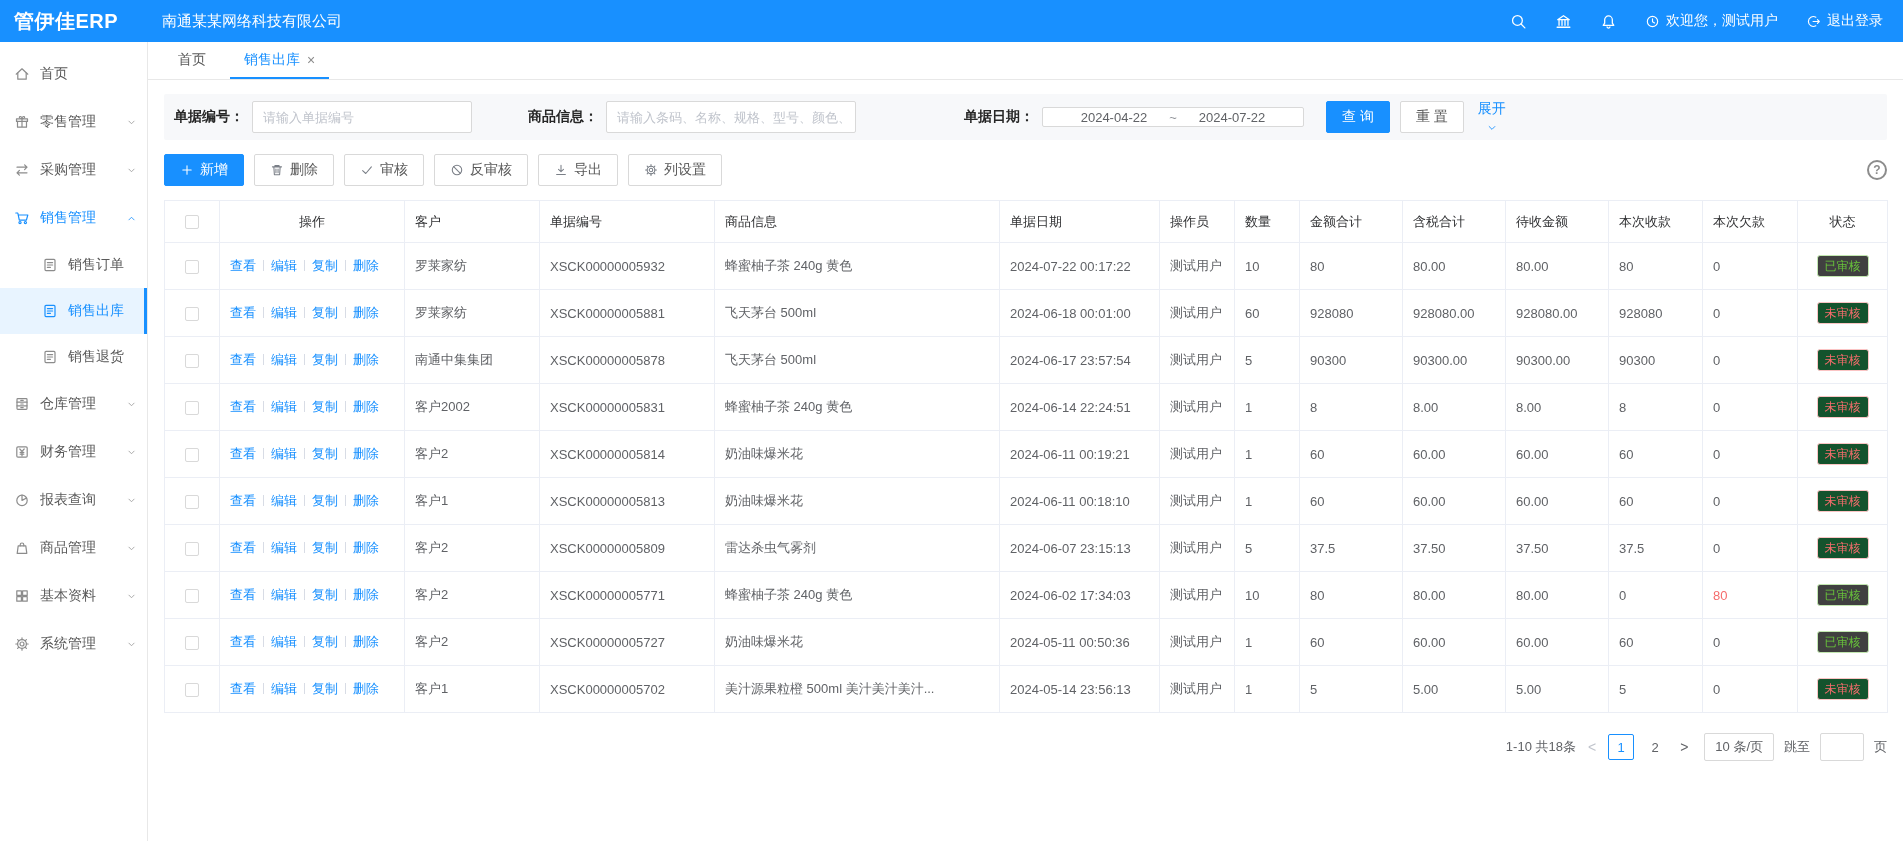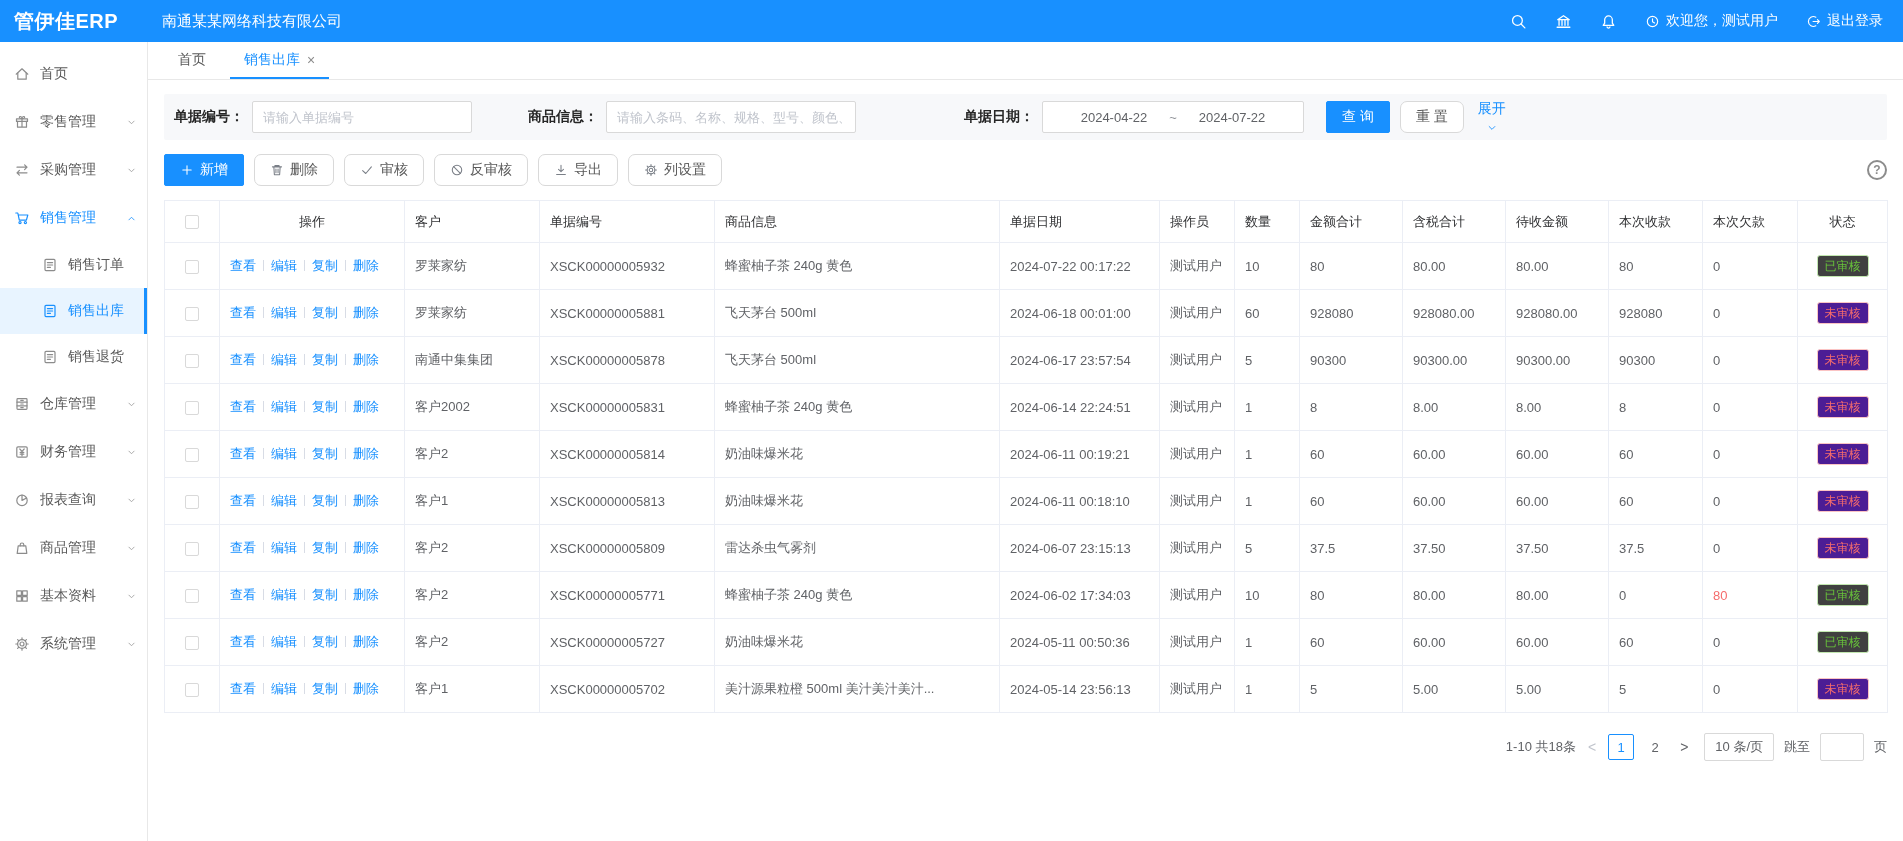--- a/index.html
+++ b/index.html
@@ -39,25 +39,25 @@
 
   .content { padding: 14px 16px 0 16px; flex: 1; }
 
   
   .filterbar { height: 46px; background: #f7f8fa; border-radius: 2px; display: flex; align-items: center; padding: 0 10px; }
   .f-label { font-size: 14px; color: #262626; font-weight: 600; white-space: nowrap; margin-right: 8px; }
   .f-input { height: 32px; border: 1px solid #d9d9d9; border-radius: 2px; background: #fff; font-size: 13px; padding: 0 10px; color: #333; font-family: inherit; outline: none; }
   .f-input::placeholder { color: #c0c4cc; }
   .in-docno { width: 220px; margin-right: 56px; }
   .in-product { width: 250px; margin-right: 108px; }
-  .date-range { width: 262px; height: 32px; border: 1px solid #d9d9d9; border-radius: 2px; background: #fff; display: flex; align-items: center; justify-content: center; gap: 22px; font-size: 13px; color: #606266; cursor: pointer; margin-right: 22px; }
+  .date-range { width: 262px; height: 20px; border: 1px solid #d9d9d9; border-radius: 2px; background: #fff; display: flex; align-items: center; justify-content: center; gap: 22px; font-size: 13px; color: #606266; cursor: pointer; margin-right: 22px; }
   .date-sep { color: #909399; }
   .btn { height: 32px; border-radius: 2px; font-size: 14px; border: 1px solid #d9d9d9; background: #fff; color: #595959; padding: 0 15px; cursor: pointer; font-family: inherit; display: inline-flex; align-items: center; gap: 6px; white-space: nowrap; }
   .btn.primary { background: #1890ff; border-color: #1890ff; color: #fff; }
-  .btn + .btn { margin-left: 10px; border-radius: 7px; }
+  .btn + .btn { margin-left: 10px; }
   .expand-link { color: #1890ff; font-size: 14px; display: flex; align-items: center; gap: 4px; cursor: pointer; margin-left: 14px; flex-direction: column; }
   .expand-link svg { width: 12px; height: 12px; }
 
   
   .toolbar { margin-top: 14px; display: flex; align-items: center; }
   .toolbar .btn svg { width: 14px; height: 14px; color: #7a7f87; }
   .toolbar .btn.primary svg { color: #fff; }
   .help-circle { margin-left: auto; width: 20px; height: 20px; border: 2px solid #8c8c8c; border-radius: 50%; color: #8c8c8c; font-size: 12px; font-weight: bold; display: flex; align-items: center; justify-content: center; cursor: pointer; }
 
   
@@ -65,21 +65,21 @@
   table { width: 100%; border-collapse: collapse; table-layout: fixed; }
   th, td { border: 1px solid #ebeef5; }
   th { height: 42px; font-size: 13px; font-weight: normal; color: #303133; text-align: left; padding: 0 10px; background: #fff; white-space: nowrap; }
   td { height: 47px; font-size: 13px; color: #606266; padding: 0 10px; overflow: hidden; white-space: nowrap; text-overflow: ellipsis; }
   th.c, td.c { text-align: center; padding: 0 4px; }
   .link { color: #1890ff; cursor: pointer; text-decoration: none; text-align: right; }
   .act-sep { display: inline-block; width: 1px; height: 11px; background: #d8dce5; margin: 0 7px; vertical-align: -1px; }
   .checkbox { display: inline-block; width: 14px; height: 14px; border: 1px solid #d9d9d9; border-radius: 2px; background: #fff; cursor: pointer; vertical-align: middle; }
   .badge { display: inline-block; font-size: 12px; padding: 2px 7px; border-radius: 3px; border: 1px solid; line-height: 1.4; }
   .badge.approved { color: #67c23a; border-color: #c2e7b0; background: #404040; }
-  .badge.pending { color: #f56c6c; border-color: #fbc4c4; background: #4c1d95; }
+  .badge.pending { color: #f56c6c; border-color: #fbc4c4; background: #14532d; }
   .red { color: #f56c6c; }
 
   
   .pagination { margin-top: 20px; display: flex; justify-content: flex-end; align-items: center; gap: 10px; font-size: 13px; color: #606266; padding-bottom: 20px; }
   .pg-arrow { cursor: pointer; font-size: 14px; padding: 0 2px; }
   .pg-arrow.prev { color: #c0c4cc; }
   .pg-pages { display: flex; gap: 8px; }
   .pg-num { min-width: 26px; height: 26px; display: flex; align-items: center; justify-content: center; cursor: pointer; border-radius: 2px; border: 1px solid transparent; }
   .pg-num.active { border-color: #1890ff; color: #1890ff; }
   .pg-size { height: 28px; border: 1px solid #d9d9d9; border-radius: 2px; background: #fff; display: flex; align-items: center; padding: 0 10px; cursor: pointer; margin-left: 4px; }

